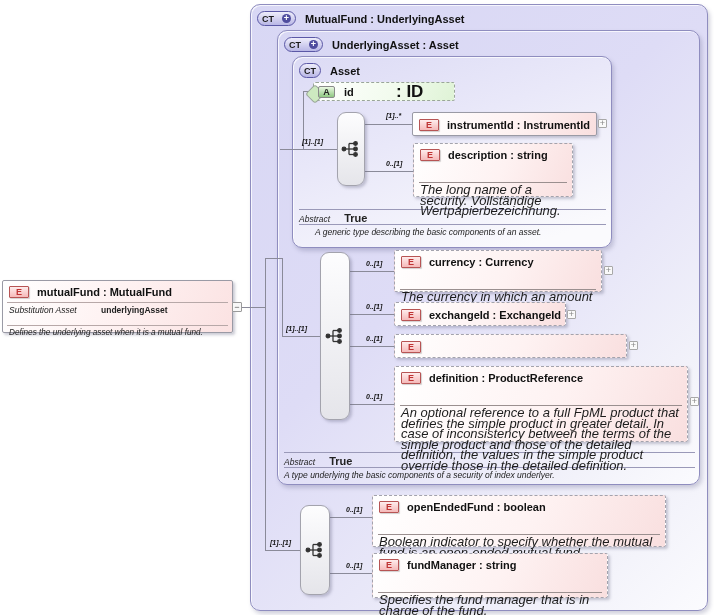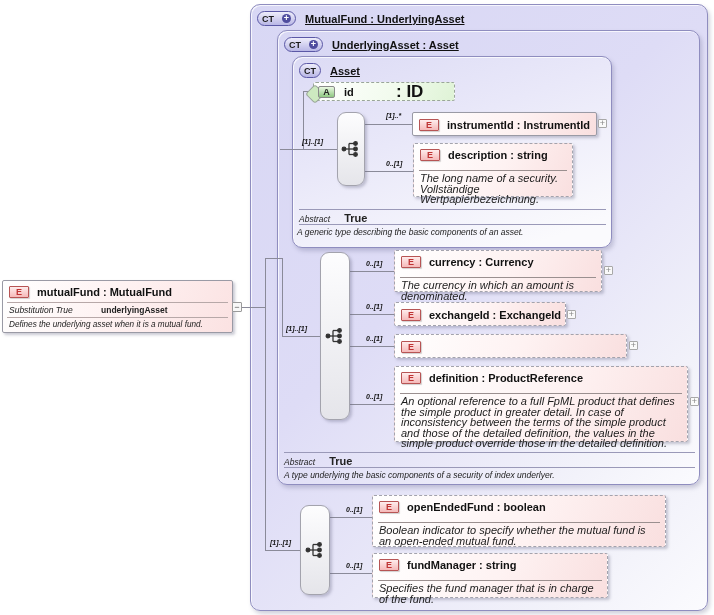--- a/index.html
+++ b/index.html
@@ -21,21 +21,21 @@
   #panel-asset        { left:292px; top:56px; width:320px; height:192px;
     background: linear-gradient(160deg,#dcdbf5 0%,#e9e8f9 40%,#fafafd 90%); }
   .panel-header { position:absolute; top:6px; left:6px; display:flex; align-items:center; gap:9px; z-index:3; }
   .ct-badge {
     display:inline-flex; align-items:center; gap:8px; height:15px; padding:0 4px;
     border:1.5px solid #5b58a6; border-radius:8px; color:#1a1a1a;
     background: linear-gradient(#eeedfa,#b9b7e6); font-size:9px; font-weight:bold;
   }
   .ct-plus { width:9px; height:9px; border-radius:50%; background:#4f4c9e; color:#fff;
     font-size:9px; line-height:8px; text-align:center; font-weight:bold; }
-  .panel-title { font-size:11px; font-weight:bold; color:#111; white-space:nowrap;text-decoration:underline; }
+  .panel-title { font-size:11px; font-weight:bold; color:#111; white-space:nowrap; }
 
   
   .pfoot-line { position:absolute; height:1px; background:#9a99b8; z-index:3; }
   .abstract-row { position:absolute; display:flex; gap:14px; align-items:baseline; z-index:3; }
   .abstract-label { font-style:italic; font-size:8.5px; color:#222; }
   .abstract-value { font-size:11px; font-weight:bold; color:#222; }
   .panel-doc { position:absolute; font-style:italic; font-size:8.5px; color:#222; z-index:3; white-space:nowrap; }
 
   
   .el-box {
@@ -47,22 +47,22 @@
   .el-header { display:flex; align-items:center; gap:8px; padding:0 6px; height:23px; }
   .el-header.short { height:22px; }
   .e-badge {
     flex:0 0 auto; width:20px; height:12px; border:1px solid #b75454; border-radius:1px;
     background: linear-gradient(#feecec,#f5b9b9); color:#bf3434;
     font-size:9px; line-height:11px; font-weight:bold; text-align:center;
     box-shadow: 1px 1px 1px rgba(0,0,0,.18);
   }
   .el-title { font-size:11px; font-weight:bold; color:#111; white-space:nowrap; }
   .el-doc {
-    border-top:1px solid #9a8f8f; margin:4px 5px; padding:2px 1px 2px;
-    font-style:italic; font-size:11px; line-height:10.5px; color:#1c1c1c;
+    border-top:1px solid #9a8f8f; margin:16px 5px; padding:2px 1px 2px;
+    font-style:italic; font-size:13px; line-height:10.5px; color:#1c1c1c;
   }
 
   
   #attr-id {
     position:absolute; left:313px; top:82px; width:142px; height:19px; z-index:4;
     border:1px dashed #9aa59a; border-radius:3px 2px 2px 3px;
     background: linear-gradient(115deg,#ffffff 0%,#f2fbee 55%,#dff3d6 100%);
     display:flex; align-items:center; padding-left:4px;
   }
   #attr-id::before { content:''; position:absolute; left:-6px; top:3.5px; width:12px; height:12px;
@@ -100,21 +100,21 @@
   #mutualfund-box {
     position:absolute; left:2px; top:280px; width:231px; height:53px; z-index:4;
     border:1px solid #9a9aa5; border-radius:2px;
     background: linear-gradient(115deg,#ffffff 0%,#fef0f0 55%,#fbe2e2 100%);
     box-shadow: 2px 2px 3px rgba(100,100,130,.35);
   }
   #mutualfund-box .el-header { height:21px; }
   .sg-row { display:flex; align-items:baseline; gap:0; border-top:1px solid #b7a8a8; margin:0 4px; padding:2px 2px 2px; }
   .sg-label { font-style:italic; font-size:8.5px; color:#222; width:92px; }
   .sg-value { font-size:8.5px; font-weight:bold; color:#222; }
-  .mf-doc { border-top:1px solid #b7a8a8; margin:0 4px; padding:2px 2px 0; font-style:italic; font-size:8.2px; color:#1c1c1c; white-space:nowrap; }
+  .mf-doc { border-top:1px solid #b7a8a8; margin:8px 4px; padding:2px 2px 0; font-style:italic; font-size:8.2px; color:#1c1c1c; white-space:nowrap; }
 
   #mf-toggle {
     position:absolute; left:232px; top:302px; width:10px; height:10px; z-index:5;
     border:1px solid #9a9a9a; background:#f8f8f8; border-radius:1px;
     color:#555; font-size:9px; line-height:8px; text-align:center;
   }
 </style>
 </head>
 <body>
 
@@ -153,21 +153,21 @@
           <span>CT</span>
         </span>
       <span class="panel-title">Asset</span>
     </div>
     <div class="pfoot-line" style="left:6px; top:152px; width:307px;"></div>
     <div class="abstract-row" style="left:6px; top:155px;">
       <span class="abstract-label">Abstract</span>
       <span class="abstract-value">True</span>
     </div>
     <div class="pfoot-line" style="left:6px; top:167px; width:307px;"></div>
-    <div class="panel-doc" style="left:4px; top:170px;">A generic type describing the basic components of an asset.</div>
+    <div class="panel-doc" style="left:22px; top:170px;">A generic type describing the basic components of an asset.</div>
   </div>
 
   <svg class="lines" width="714" height="615">
     <g stroke="#8a8a99" stroke-width="1" fill="none" shape-rendering="crispEdges">
 
       <line x1="242" y1="307" x2="265" y2="307"></line>
       <line x1="265" y1="258" x2="265" y2="550"></line>
 
       <line x1="265" y1="258" x2="282" y2="258"></line>
       <line x1="282" y1="258" x2="282" y2="336"></line>
@@ -190,21 +190,21 @@
       <line x1="330" y1="573" x2="372" y2="573"></line>
     </g>
   </svg>
 
   <div id="mutualfund-box">
     <div class="el-header">
       <span class="e-badge">E</span>
       <span class="el-title">mutualFund : MutualFund</span>
     </div>
     <div class="sg-row">
-      <span class="sg-label">Substitution True</span>
+      <span class="sg-label">Substitution Asset</span>
       <span class="sg-value">underlyingAsset</span>
     </div>
     <div class="mf-doc">Defines the underlying asset when it is a mutual fund.</div>
   </div>
   <div id="mf-toggle">−</div>
 
   <div id="attr-id">
     <span class="a-badge">A</span>
     <span class="attr-name">id</span>
     <span class="attr-type">: ID</span>

